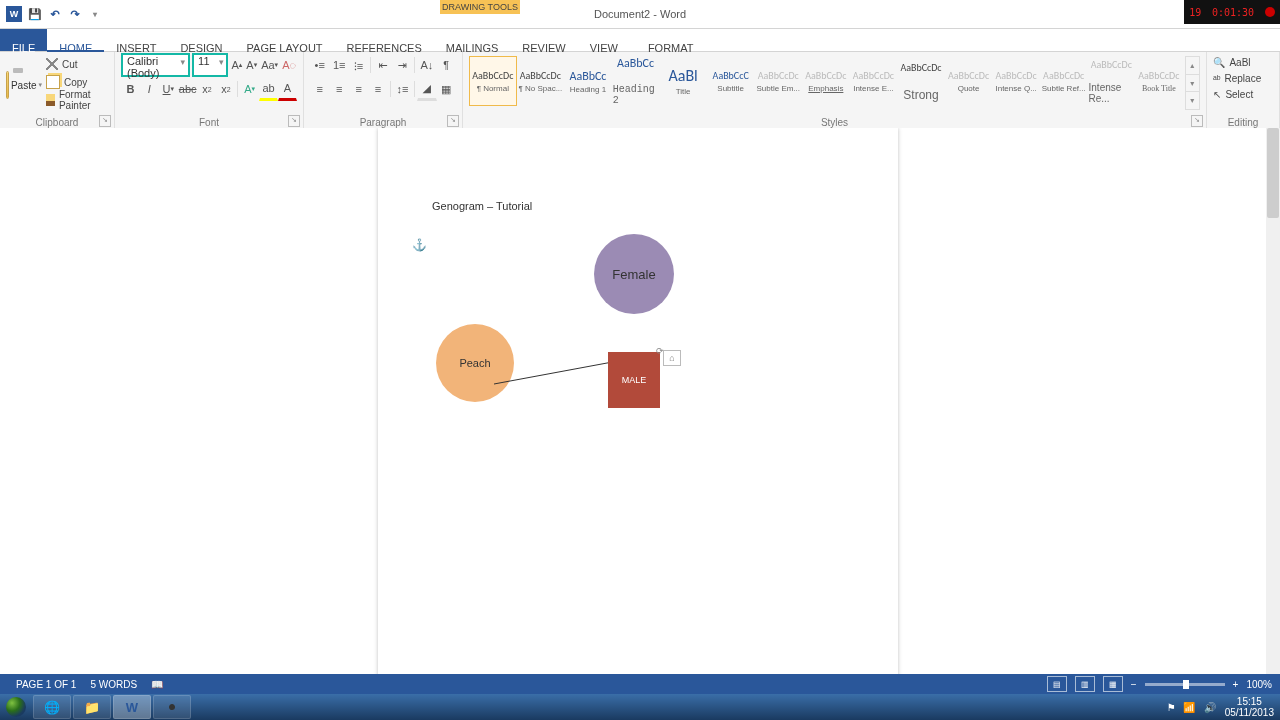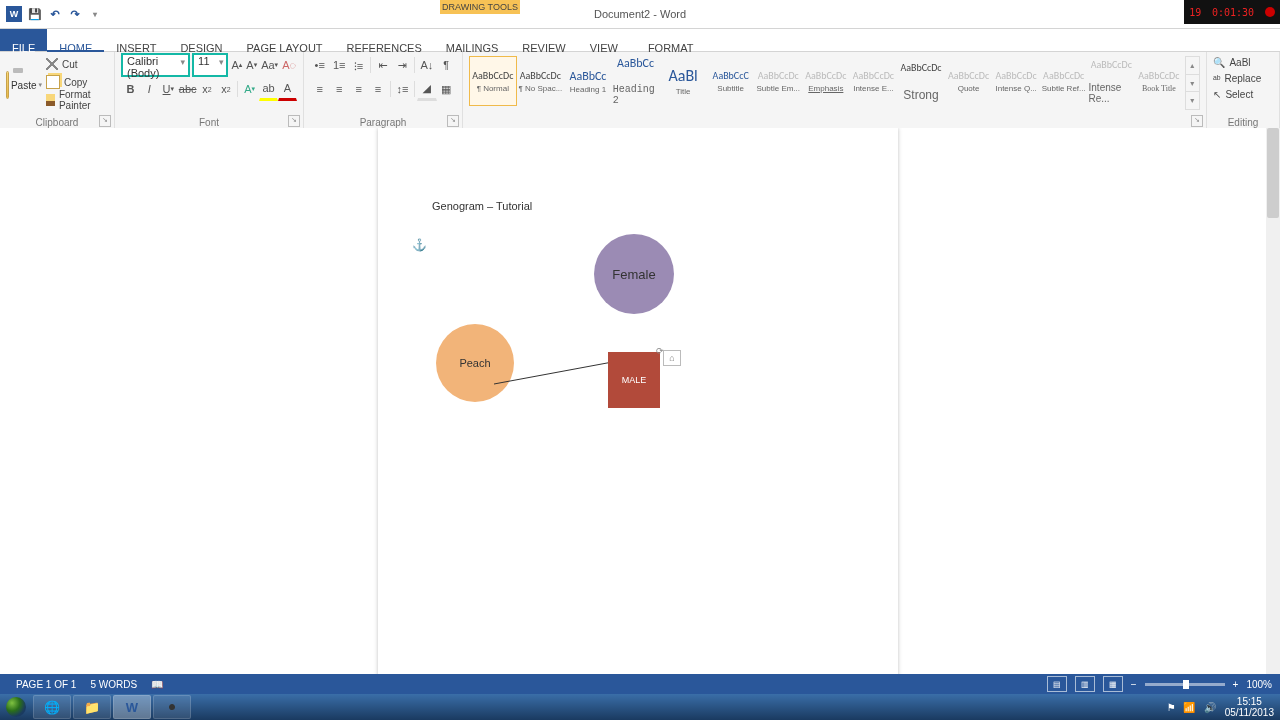--- a/index.html
+++ b/index.html
@@ -272,20 +272,21 @@
             <div class="style-preview" style="font-size: 10px;">AaBbCcDc</div>
             <div style="font-size: 8px; color: rgb(102, 102, 102); margin-top: 2px; font-family: Liberation Serif, serif;">Book Title</div>
           </div>
         </div>
       <div class="gallery-ctrl">
         <div>▴</div>
         <div>▾</div>
         <div style="border-bottom:none">▾</div>
       </div>
     </div>
+    <div class="group-label">Styles</div>
     <div class="dialog-launcher">↘</div>
   </div>
 
   <div class="group editing-group">
     <div class="edit-btn">
         <span>🔍</span>
         <span>AaBl</span>
       </div>
     <div class="edit-btn">
         <span>ᵃᵇ</span>

